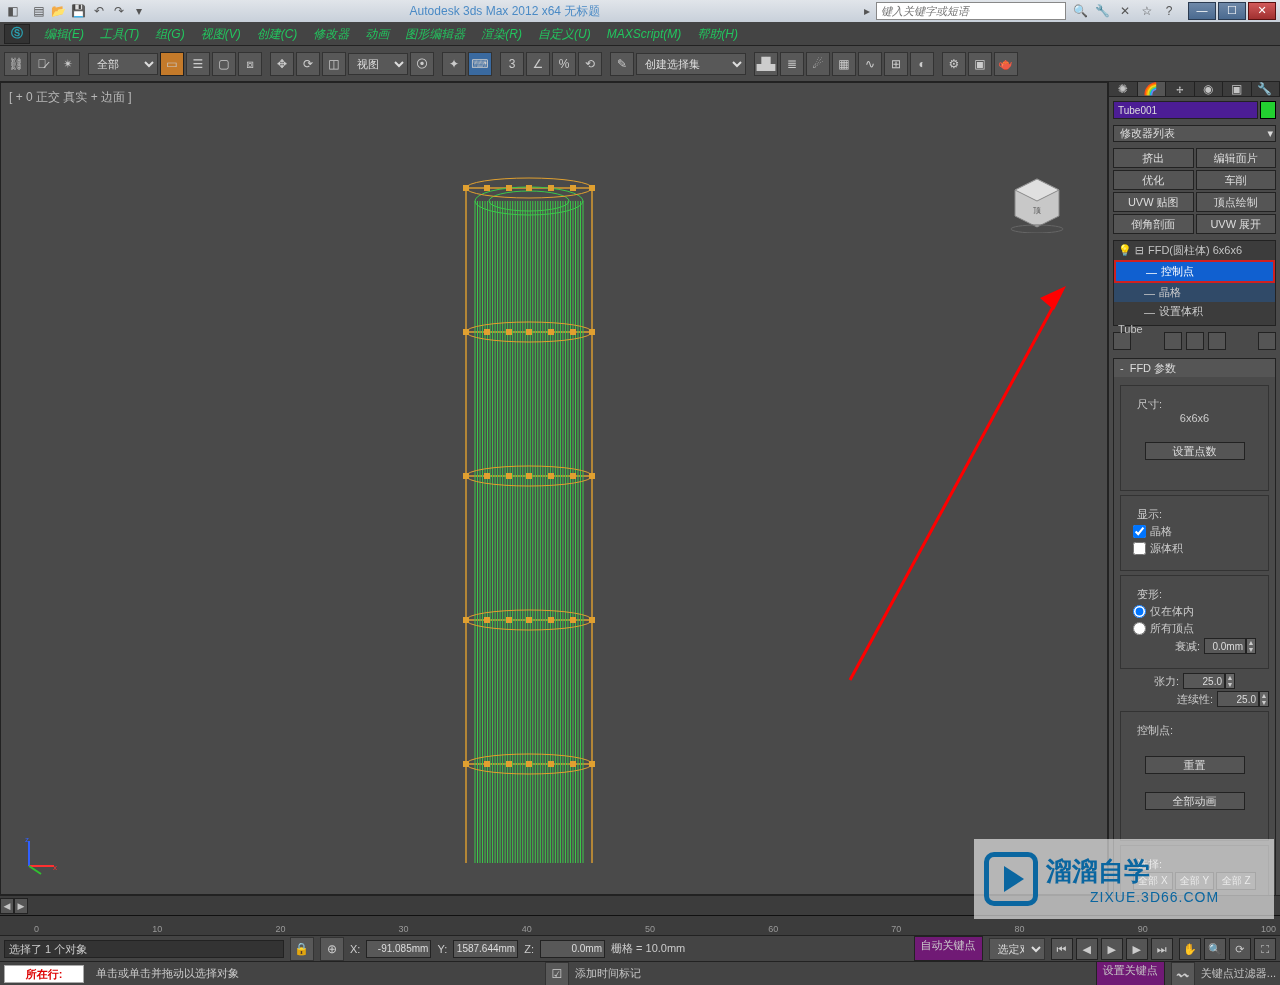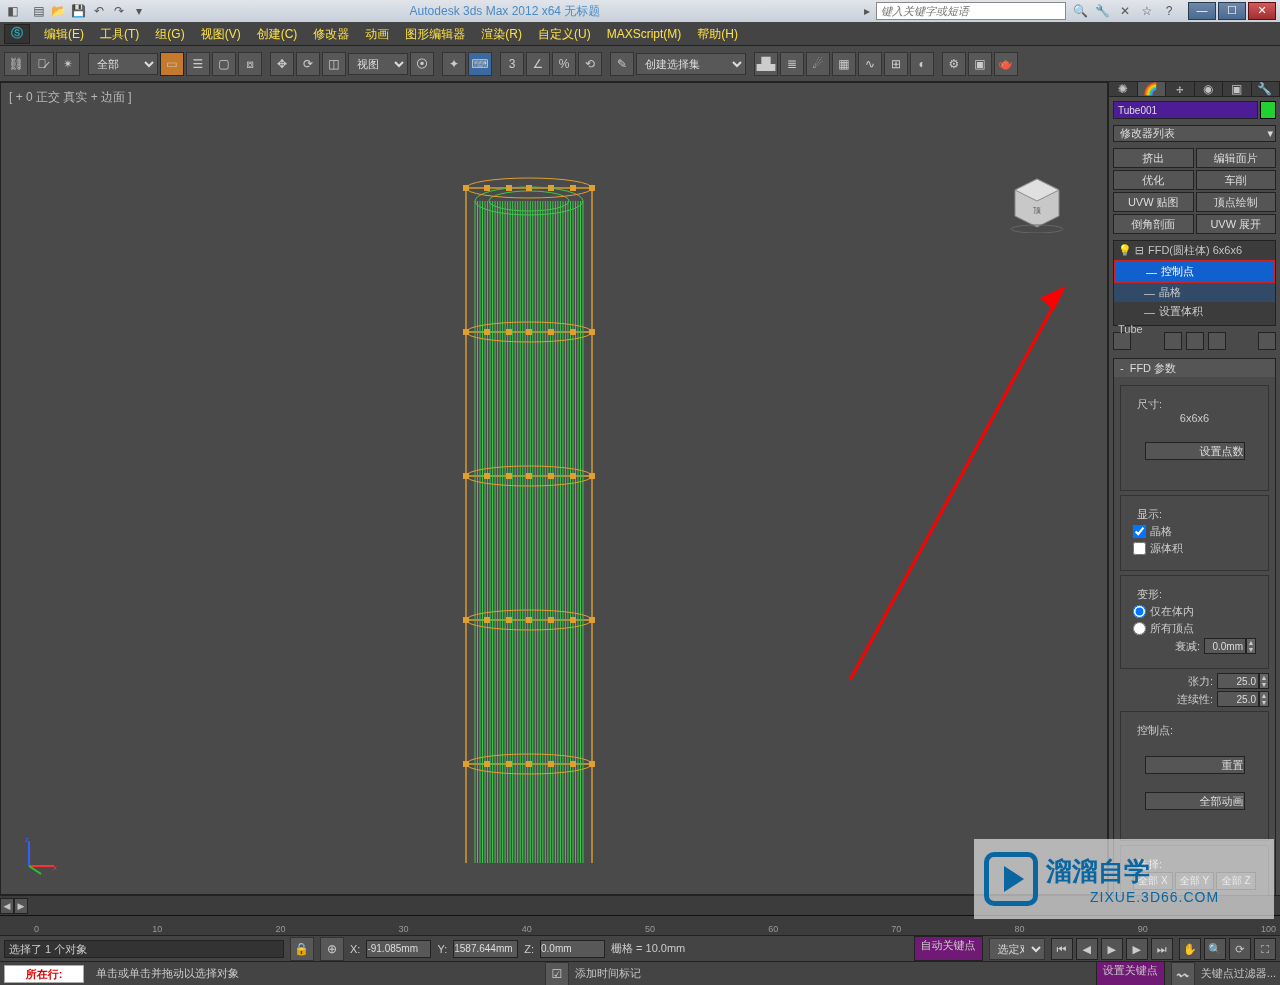--- a/index.html
+++ b/index.html
@@ -13,21 +13,21 @@
 .titlebar .title-center { flex: 1; text-align: center; font-weight: normal; color: #4a8ac5; }
 .titlebar .search { width: 190px; height: 18px; border: 1px solid #888; background: #fff; color: #999; font-style: italic; padding: 0 4px; font-size: 11px; }
 .titlebar .right-icons { display: flex; gap: 4px; padding: 0 6px; }
 .win-btns { display: flex; gap: 2px; padding: 0 4px; }
 .win-btn { width: 28px; height: 18px; background: linear-gradient(#6e88a8,#4a6a90); border: 1px solid #2a3a50; color: #fff; text-align: center; font-size: 11px; line-height: 15px; }
 .win-btn.close { background: linear-gradient(#d25a5a,#a03030); border-color: #5a1010; }
 
 
 .menubar { height: 24px; background: #444; border-bottom: 1px solid #222; display: flex; align-items: center; padding-left: 4px; }
 .app-icon { width: 26px; height: 20px; margin-right: 6px; display:flex;align-items:center;justify-content:center;color:#2aa0b0;font-weight:bold;border:1px solid #222;background:#333; }
-.menu-item { padding: 0 8px; color: #fde047; height: 24px; line-height: 24px; }
+.menu-item { padding: 0 8px; color: #22c55e; height: 24px; line-height: 24px; font-style: italic; }
 
 
 .toolbar-row { height: 36px; background: #4a4a4a; border-bottom: 1px solid #222; display: flex; align-items: center; padding: 0 4px; gap: 2px; }
 .tool-btn { width: 24px; height: 24px; background: #585858; border: 1px solid #333; display: flex; align-items: center; justify-content: center; color: #ccc; font-size: 12px; }
 .tool-btn.active { background: #c47a2a; border-color: #222; }
 .tool-btn.blue { background: #3a6aa0; }
 .tool-sep { width: 4px; height: 24px; }
 .tool-select { height: 22px; background: #585858; border: 1px solid #333; color: #ddd; padding: 0 4px; font-size: 11px; }
 
 
@@ -58,38 +58,38 @@
 .rollout { margin: 4px; border: 1px solid #222; }
 .rollout-head { background: #555; color: #ddd; height: 18px; display:flex; align-items:center; padding: 0 6px; font-size: 11px; }
 .rollout-head .tog { margin-right:6px; }
 .rollout-body { background: #4a4a4a; padding: 4px 6px; font-size: 11px; color: #ccc; }
 .rollout-body .group { border: 1px solid #333; margin: 4px 0; padding: 12px; }
 .rollout-body .group-title { margin-top: -10px; background: #4a4a4a; display: inline-block; padding: 0 4px; font-size: 11px; }
 .param-row { display:flex; align-items:center; gap:4px; margin: 2px 0; font-size:11px; }
 .spinner { display:flex; }
 .spinner input { width: 42px; height: 16px; background: #585858; border: 1px solid #222; color: #ddd; text-align: right; padding-right: 2px; font-size: 10px; }
 .spinner .sp { width: 10px; background: #666; border: 1px solid #222; height: 16px; font-size: 7px; line-height:7px; text-align:center; }
-.wide-btn { display:block; background:#555; border:1px solid #222; color:#ddd; text-align:right; height:18px; line-height:16px; font-size:11px; margin: 18px auto; width: 100px; }
+.wide-btn { display:block; background:#555; border:1px solid #222; color:#ddd; text-align:center; height:18px; line-height:16px; font-size:11px; margin: 18px auto; width: 100px; }
 .sel-btns { display:flex; gap:2px; }
 .sel-btns .sb { flex:1; background:#555; border:1px solid #222; text-align:center; height:18px; line-height:16px; font-size:10px; }
 
 
 .timeline { height: 20px; background: #3c3c3c; border-top: 1px solid #222; display:flex; align-items:center; }
 .time-slider { flex:1; position:relative; height:16px; margin:0 4px; background:#333; }
 .slider-thumb { position:absolute; left:10px; top:0; width:70px; height:16px; background:#5a5a5a; border:1px solid #222; text-align:center; font-size:10px; line-height:14px; color:#ccc; }
 .time-arrow { width:14px; height:16px; background:#555; border:1px solid #222; text-align:center; font-size:9px; line-height:14px; }
 .trackbar { height: 20px; background: #3c3c3c; border-top:1px solid #111; position:relative; }
 .ticks { position:absolute; top:0; left:34px; right:4px; height:100%; display:flex; justify-content:space-between; padding-top:8px; }
 .tick { font-size:9px; color:#999; }
 
 
 .status { height: 26px; background: #444; border-top: 1px solid #222; display:flex; align-items:center; gap:6px; padding: 0 4px; font-size:11px; color:#ccc; }
 .status .field { background:#333; border:1px solid #222; height:18px; padding:0 4px; line-height:16px; }
 .status .coord-lbl { color:#ccc; }
-.status input.coord { width:65px; height:18px; background:#585858; border:1px solid #222; color:#ddd; text-align:left; padding-right:2px; font-size:10px; }
+.status input.coord { width:65px; height:18px; background:#585858; border:1px solid #222; color:#ddd; text-align:right; padding-right:2px; font-size:10px; }
 .status .grid { color:#ccc; }
 .anim-btns .ab { display:inline-block; width:22px; height:22px; background:#555; border:1px solid #222; text-align:center; line-height:20px; }
 .auto-key { background: #701a75; border: 1px solid #222; padding: 0 6px; height:25px; line-height:16px; }
 
 .prompt { height: 24px; background: #444; border-top: 1px solid #222; display:flex; align-items:center; gap:6px; padding:0 4px; font-size:11px; }
 .prompt .left-ind { background:#fff; color:#d00; border:1px solid #aaa; width:80px; height:18px; text-align:center; line-height:16px; font-weight:bold; }
 .prompt-text { flex:1; color:#ccc; }
 
 
 .red-arrow { position:absolute; pointer-events:none; }
@@ -411,21 +411,21 @@
               <span>所有顶点</span>
             </div>
           <div class="param-row" style="justify-content:flex-end">
               <span>衰减:</span>
               <div class="spinner">
                 <input value="0.0mm" style="">
                 <div class="sp">▲<br>▼</div>
               </div>
             </div>
         </div>
-        <div class="param-row" style="justify-content:flex-end">
+        <div class="param-row" style="justify-content:center">
             <span>张力:</span>
             <div class="spinner">
               <input value="25.0" style="">
               <div class="sp">▲<br>▼</div>
             </div>
           </div>
         <div class="param-row" style="justify-content:flex-end">
             <span>连续性:</span>
             <div class="spinner">
               <input value="25.0" style="">

